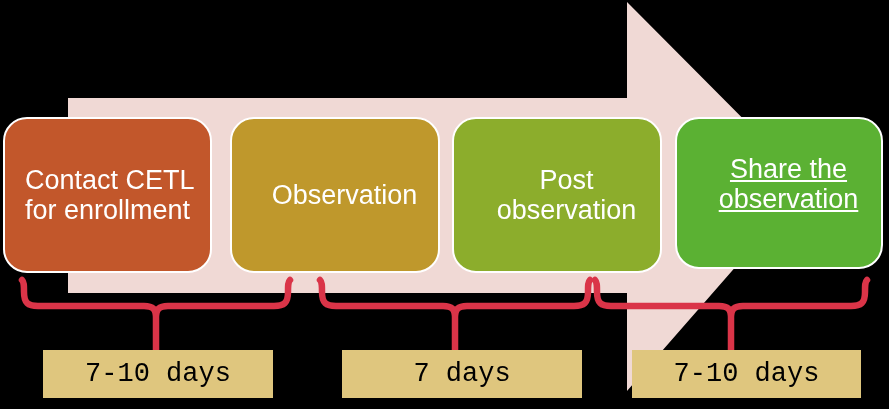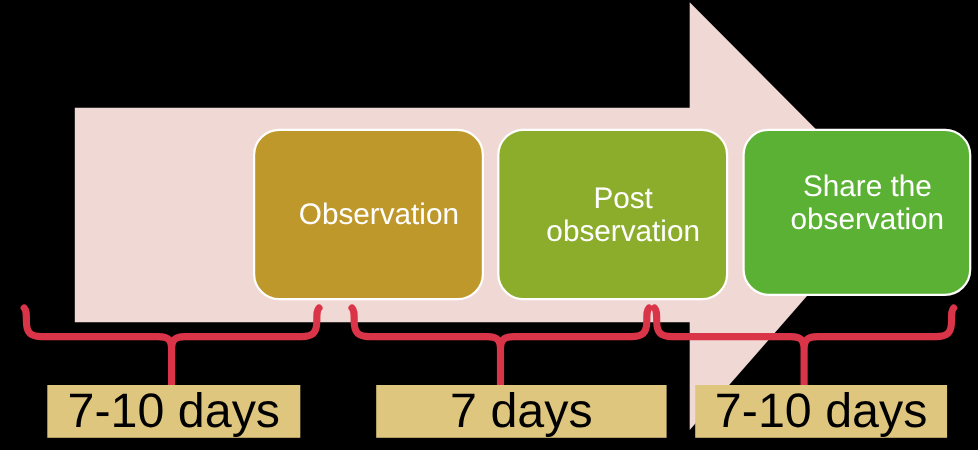--- a/index.html
+++ b/index.html
@@ -66,54 +66,61 @@
 
   
   .duration {
     position: absolute;
     top: 350px;
     height: 48px;
     display: flex;
     align-items: center;
     justify-content: center;
     color: #000;
-    font-size: 44px;
+    font-size: 27px;
     z-index: 4;
+    font-family: Liberation Mono, monospace;
   }
   .duration.d1 { left: 43px;  width: 230px; }
-  .duration.d2 { left: 342px; width: 264px; }
+  .duration.d2 { left: 342px; width: 240px; }
   .duration.d3 { left: 632px; width: 229px; }
 
   .arrow-layer  { z-index: 1; }
   .brace-layer  { z-index: 3; }
 </style>
 </head>
 <body>
 
 <div class="stage" style="background: rgb(0, 0, 0);">
 
   <svg class="layer arrow-layer" viewBox="0 0 889 409">
     <polygon points="68,98 627,98 627,2 808,184 627,391 627,293 68,293" fill="#F0D9D5"></polygon>
   </svg>
 
+  <div class="step s1" style="background: rgb(194, 87, 43);">
+    <div class="content">
+      <div>Contact CETL</div>
+      <div>for enrollment</div>
+    </div>
+  </div>
 
   <div class="step s2" style="background: rgb(191, 152, 44);">
     <div class="content">
       <div>Observation</div>
     </div>
   </div>
 
   <div class="step s3" style="background: rgb(140, 173, 44);">
     <div class="content">
       <div>Post</div>
       <div>observation</div>
     </div>
   </div>
 
-  <div class="step s4" style="background: rgb(91, 177, 51);">
+  <div class="step s4" style="background: rgb(91, 177, 51); text-decoration: underline;">
     <div class="content">
       <div>Share the</div>
       <div>observation</div>
     </div>
   </div>
 
   <svg class="layer brace-layer" viewBox="0 0 889 409">
     <path fill="none" stroke-width="6.5" stroke-linecap="round" d="M 22 280 C 24 282 24 285 24 292 C 24 303 28 306 38 306 L 144 306 C 153 306 156 309 156 318 L 156 353 M 156 318 C 156 309 159 306 168 306 L 274 306 C 284 306 288 303 288 292 C 288 285 288 282 290 280" stroke="#DA3448"></path>
     <path fill="none" stroke-width="6.5" stroke-linecap="round" d="M 320 280 C 322 282 322 285 322 292 C 322 303 326 306 336 306 L 443 306 C 452 306 455 309 455 318 L 455 353 M 455 318 C 455 309 458 306 467 306 L 574 306 C 584 306 588 303 588 292 C 588 285 588 282 590 280" stroke="#DA3448"></path>
     <path fill="none" stroke-width="6.5" stroke-linecap="round" d="M 595 280 C 597 282 597 285 597 292 C 597 303 601 306 611 306 L 719 306 C 728 306 731 309 731 318 L 731 353 M 731 318 C 731 309 734 306 743 306 L 851 306 C 861 306 865 303 865 292 C 865 285 865 282 867 280" stroke="#DA3448"></path>

